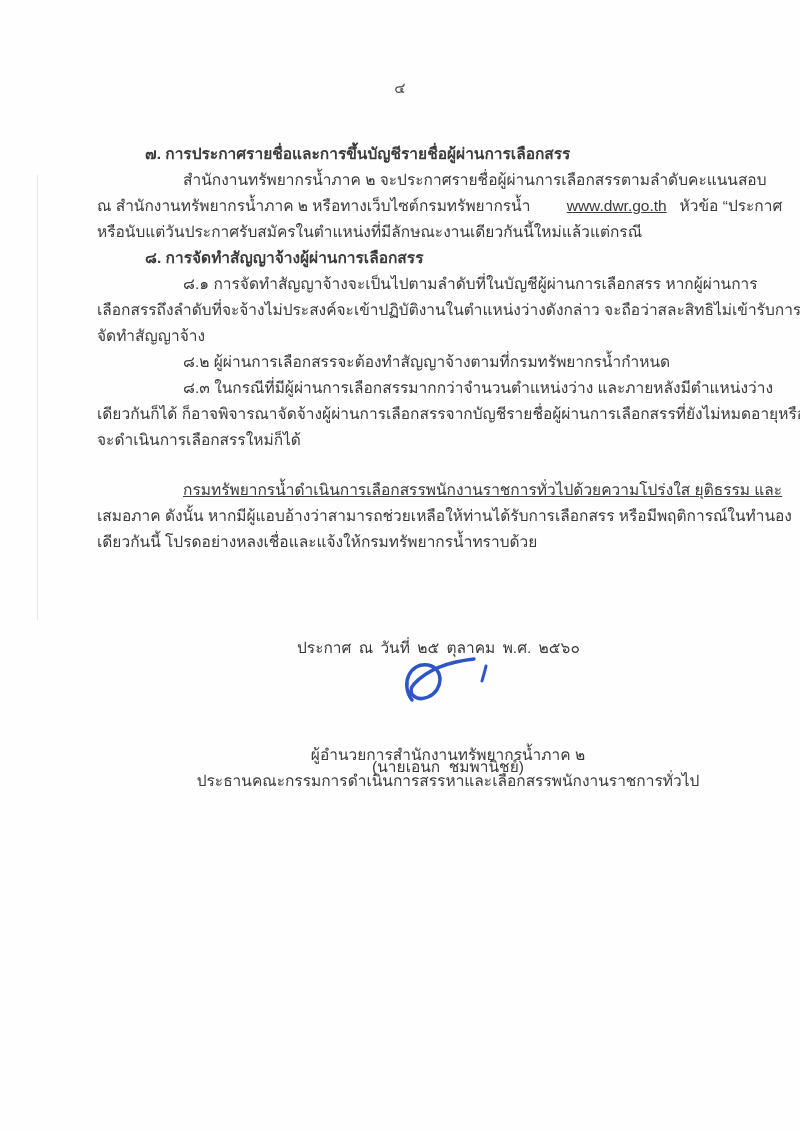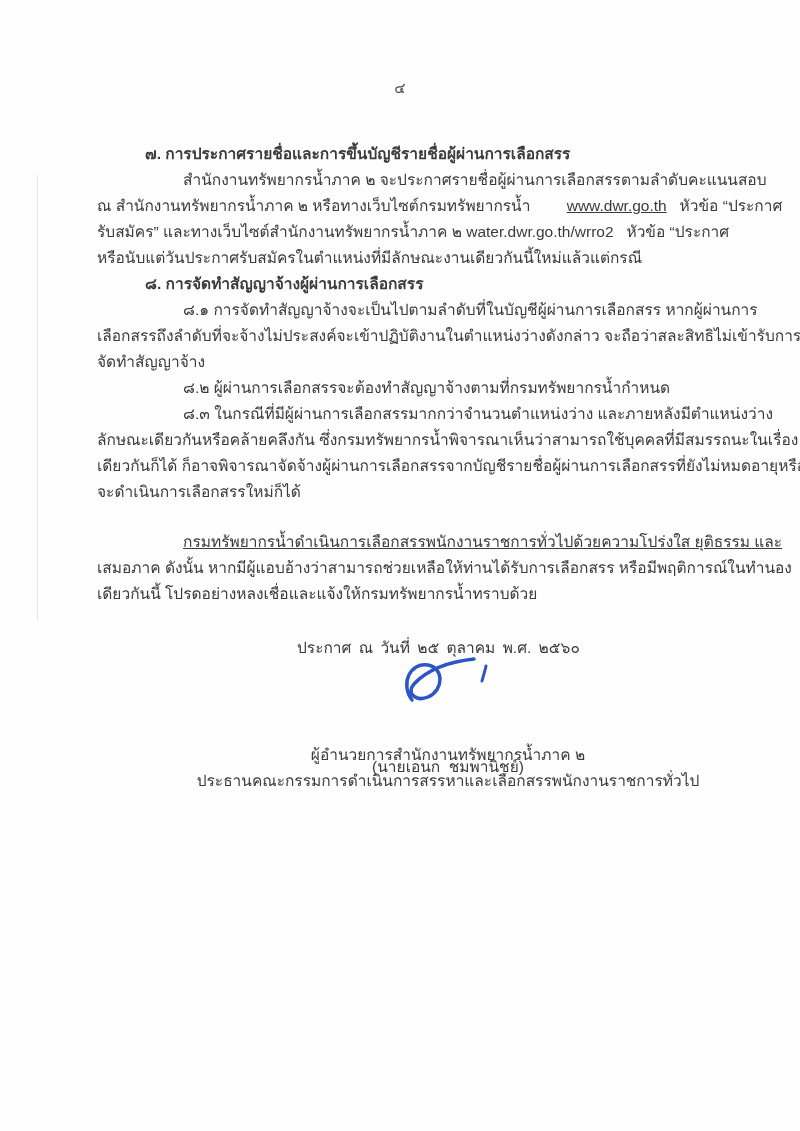--- a/index.html
+++ b/index.html
@@ -51,29 +51,27 @@
 <div class="page">
 
   <div class="page-number">๔</div>
 
   <div class="scan-line"></div>
 
   <div class="doc-body">
     <div class="line heading">๗. การประกาศรายชื่อและการขึ้นบัญชีรายชื่อผู้ผ่านการเลือกสรร</div>
     <div class="line indent">สำนักงานทรัพยากรน้ำภาค ๒ จะประกาศรายชื่อผู้ผ่านการเลือกสรรตามลำดับคะแนนสอบ</div>
     <div class="line"><span>ณ สำนักงานทรัพยากรน้ำภาค ๒ หรือทางเว็บไซต์กรมทรัพยากรน้ำ </span><span class="url">www.dwr.go.th</span><span>   หัวข้อ “ประกาศ</span></div>
-    <div class="line">รับสมัคร” และทางเว็บไซต์สำนักงานทรัพยากรน้ำภาค ๒ water.dwr.go.th/wrro2   หัวข้อ “ประกาศ</div>
     <div class="line">หรือนับแต่วันประกาศรับสมัครในตำแหน่งที่มีลักษณะงานเดียวกันนี้ใหม่แล้วแต่กรณี</div>
     <div class="line heading">๘. การจัดทำสัญญาจ้างผู้ผ่านการเลือกสรร</div>
     <div class="line indent">๘.๑ การจัดทำสัญญาจ้างจะเป็นไปตามลำดับที่ในบัญชีผู้ผ่านการเลือกสรร หากผู้ผ่านการ</div>
     <div class="line">เลือกสรรถึงลำดับที่จะจ้างไม่ประสงค์จะเข้าปฏิบัติงานในตำแหน่งว่างดังกล่าว จะถือว่าสละสิทธิไม่เข้ารับการ</div>
     <div class="line">จัดทำสัญญาจ้าง</div>
     <div class="line indent">๘.๒ ผู้ผ่านการเลือกสรรจะต้องทำสัญญาจ้างตามที่กรมทรัพยากรน้ำกำหนด</div>
     <div class="line indent">๘.๓ ในกรณีที่มีผู้ผ่านการเลือกสรรมากกว่าจำนวนตำแหน่งว่าง และภายหลังมีตำแหน่งว่าง</div>
-    <div class="line">ลักษณะเดียวกันหรือคล้ายคลึงกัน ซึ่งกรมทรัพยากรน้ำพิจารณาเห็นว่าสามารถใช้บุคคลที่มีสมรรถนะในเรื่อง</div>
     <div class="line">เดียวกันก็ได้ ก็อาจพิจารณาจัดจ้างผู้ผ่านการเลือกสรรจากบัญชีรายชื่อผู้ผ่านการเลือกสรรที่ยังไม่หมดอายุหรือ</div>
     <div class="line">จะดำเนินการเลือกสรรใหม่ก็ได้</div>
     <div class="line indent gap">กรมทรัพยากรน้ำดำเนินการเลือกสรรพนักงานราชการทั่วไปด้วยความโปร่งใส ยุติธรรม และ</div>
     <div class="line">เสมอภาค ดังนั้น หากมีผู้แอบอ้างว่าสามารถช่วยเหลือให้ท่านได้รับการเลือกสรร หรือมีพฤติการณ์ในทำนอง</div>
     <div class="line">เดียวกันนี้ โปรดอย่างหลงเชื่อและแจ้งให้กรมทรัพยากรน้ำทราบด้วย</div>
   </div>
 
   <div class="date-line">ประกาศ ณ วันที่ ๒๕ ตุลาคม พ.ศ. ๒๕๖๐</div>
 
   <div class="signature-wrap">

